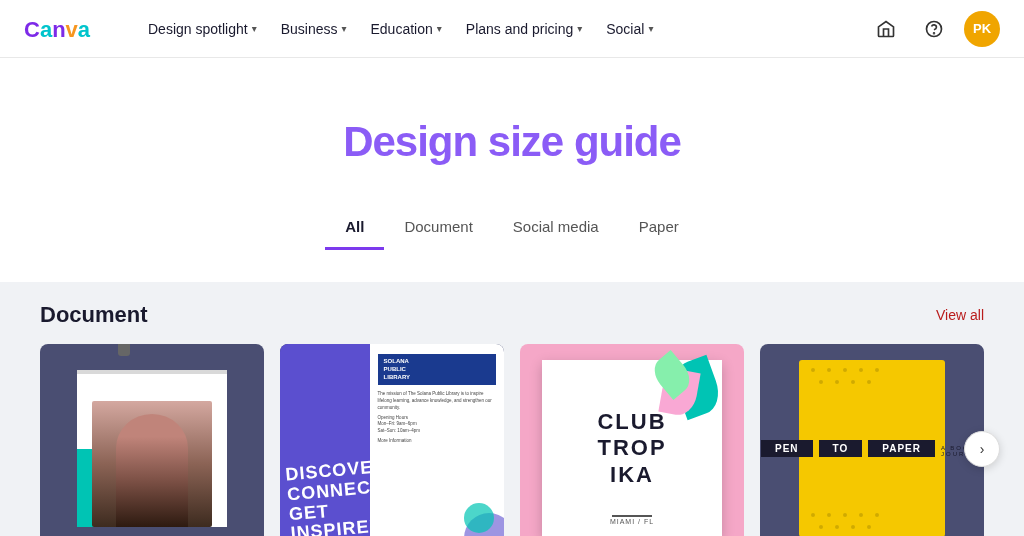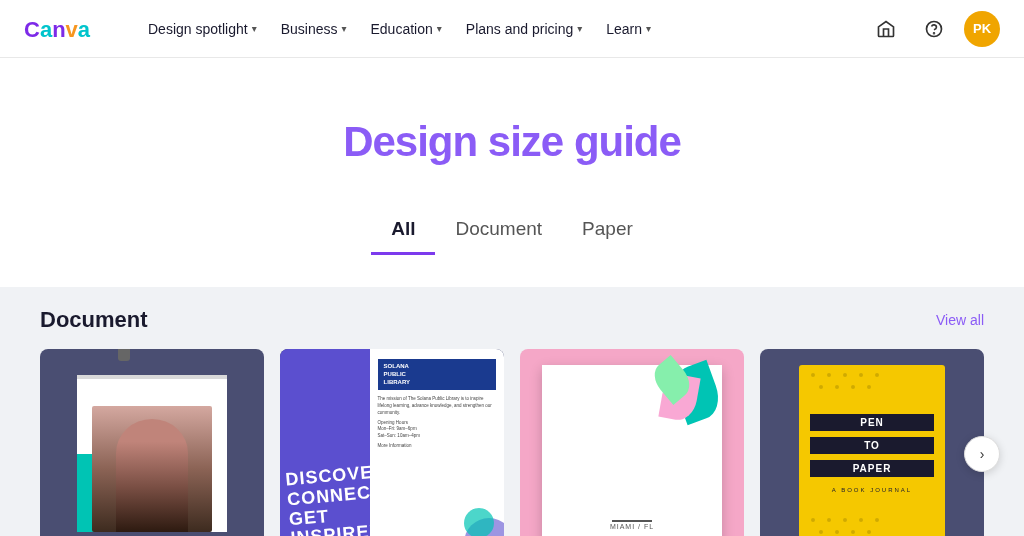--- a/index.html
+++ b/index.html
@@ -90,21 +90,21 @@
     
     .tabs-container {
       display: flex;
       justify-content: center;
       gap: 0;
       padding: 0 24px;
       margin-bottom: 32px;
     }
     .tab-item {
       padding: 12px 20px;
-      font-size: 19px;
+      font-size: 15px;
       cursor: pointer;
       color: #555;
       border-bottom: 3px solid transparent;
       position: relative;
     }
     .tab-item.active {
       color: #1a1a2e;
       font-weight: 600;
       border-bottom: 3px solid #7c3aed;
     }
@@ -120,21 +120,21 @@
       align-items: center;
       padding: 20px 0 16px;
     }
     .section-title {
       font-size: 22px;
       font-weight: 700;
       color: #1a1a2e;
     }
     .view-all-link {
       font-size: 14px;
-      color: #8b5cf6;
+      color: #b91c1c;
       cursor: pointer;
       text-decoration: none;
     }
 
     
     .cards-row {
       display: grid;
       grid-template-columns: repeat(4, 1fr);
       gap: 16px;
       position: relative;
@@ -354,21 +354,21 @@
       background: #4a4e72;
       display: flex;
       align-items: center;
       justify-content: center;
     }
     .card-4-book {
       background: #f5c800;
       width: 65%;
       height: 85%;
       display: flex;
-      flex-direction: column;
+      flex-direction: row;
       align-items: center;
       justify-content: center;
       gap: 6px;
       position: relative;
       border-radius: 3px;
     }
     .card-4-label {
       background: #1a1a2e;
       color: #fff;
       font-size: 10px;
@@ -452,21 +452,21 @@
     </div>
     <div class="nav-item">
       <span>Education</span>
       <span class="chevron-icon">▾</span>
     </div>
     <div class="nav-item">
       <span>Plans and pricing</span>
       <span class="chevron-icon">▾</span>
     </div>
     <div class="nav-item">
-      <span>Learn</span>
+      <span>Social</span>
       <span class="chevron-icon">▾</span>
     </div>
   </div>
 
   <div class="nav-right">
     <button class="nav-icon-btn">
       <svg width="20" height="20" viewBox="0 0 24 24" fill="none" stroke="#333" stroke-width="2">
         <path d="M3 9.5L12 3l9 6.5V20a1 1 0 01-1 1H4a1 1 0 01-1-1V9.5z"></path>
         <path d="M9 21V12h6v9"></path>
       </svg>
@@ -489,20 +489,23 @@
 </section>
 
 <div class="tabs-container">
   <div class="tab-item active">
     <span>All</span>
   </div>
   <div class="tab-item">
     <span>Document</span>
   </div>
   <div class="tab-item">
+    <span>Social media</span>
+  </div>
+  <div class="tab-item">
     <span>Paper</span>
   </div>
 </div>
 
 <section class="section">
   <div class="section-header">
     <h2 class="section-title">Document</h2>
     <a class="view-all-link">View all</a>
   </div>
 
@@ -535,20 +538,21 @@
       <div class="card-2-circle2"></div>
     </div>
 
     <div class="card card-3">
       <div class="card-3-inner">
         <div class="card-3-leaves">
           <div class="leaf leaf1"></div>
           <div class="leaf leaf2"></div>
           <div class="leaf leaf3"></div>
         </div>
+        <div class="card-3-text">CLUB<br>TROP<br>IKA</div>
         <div class="card-3-line"></div>
         <div class="card-3-sub">MIAMI / FL</div>
       </div>
     </div>
 
     <div class="card card-4">
       <div class="card-4-book">
         <div class="card-4-dots">
           <div class="dot" style="top:8px;left:12px"></div>
           <div class="dot" style="top:8px;left:28px"></div>

